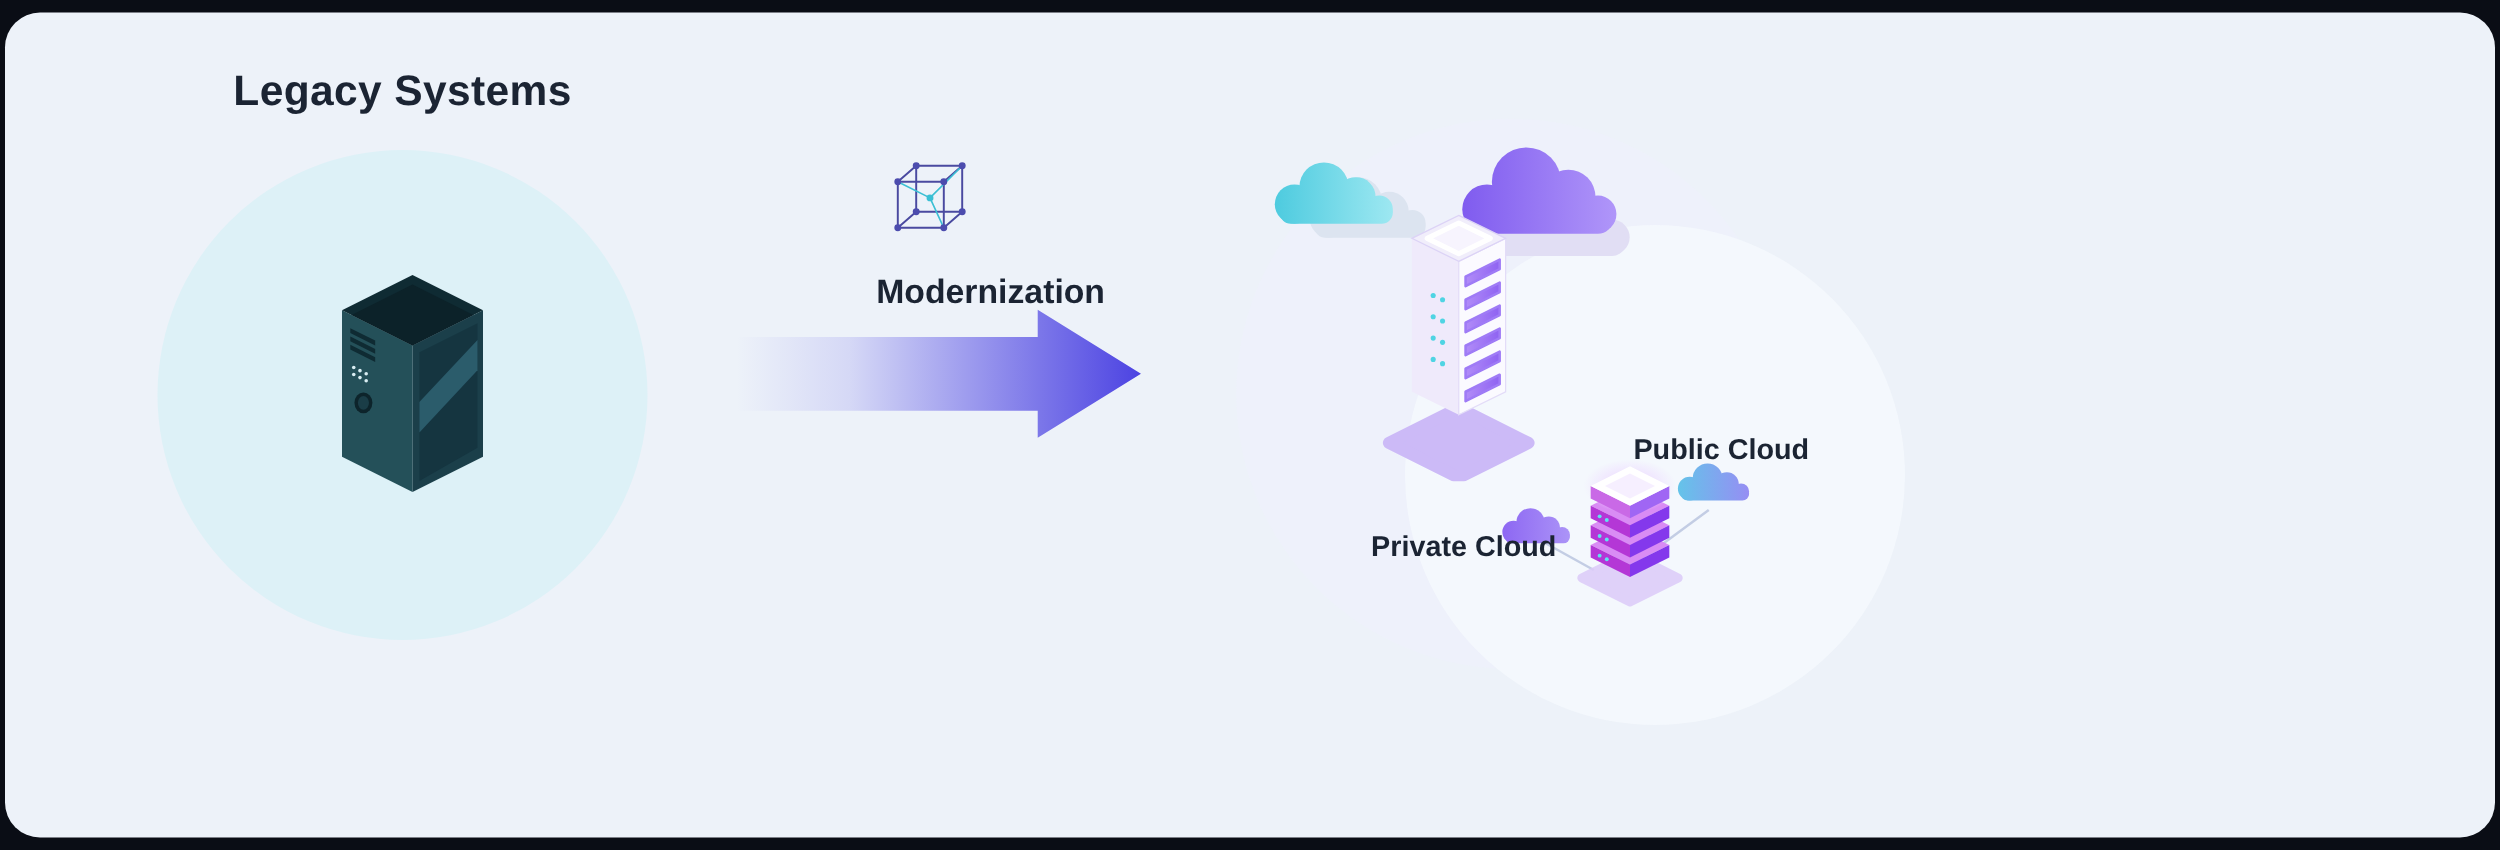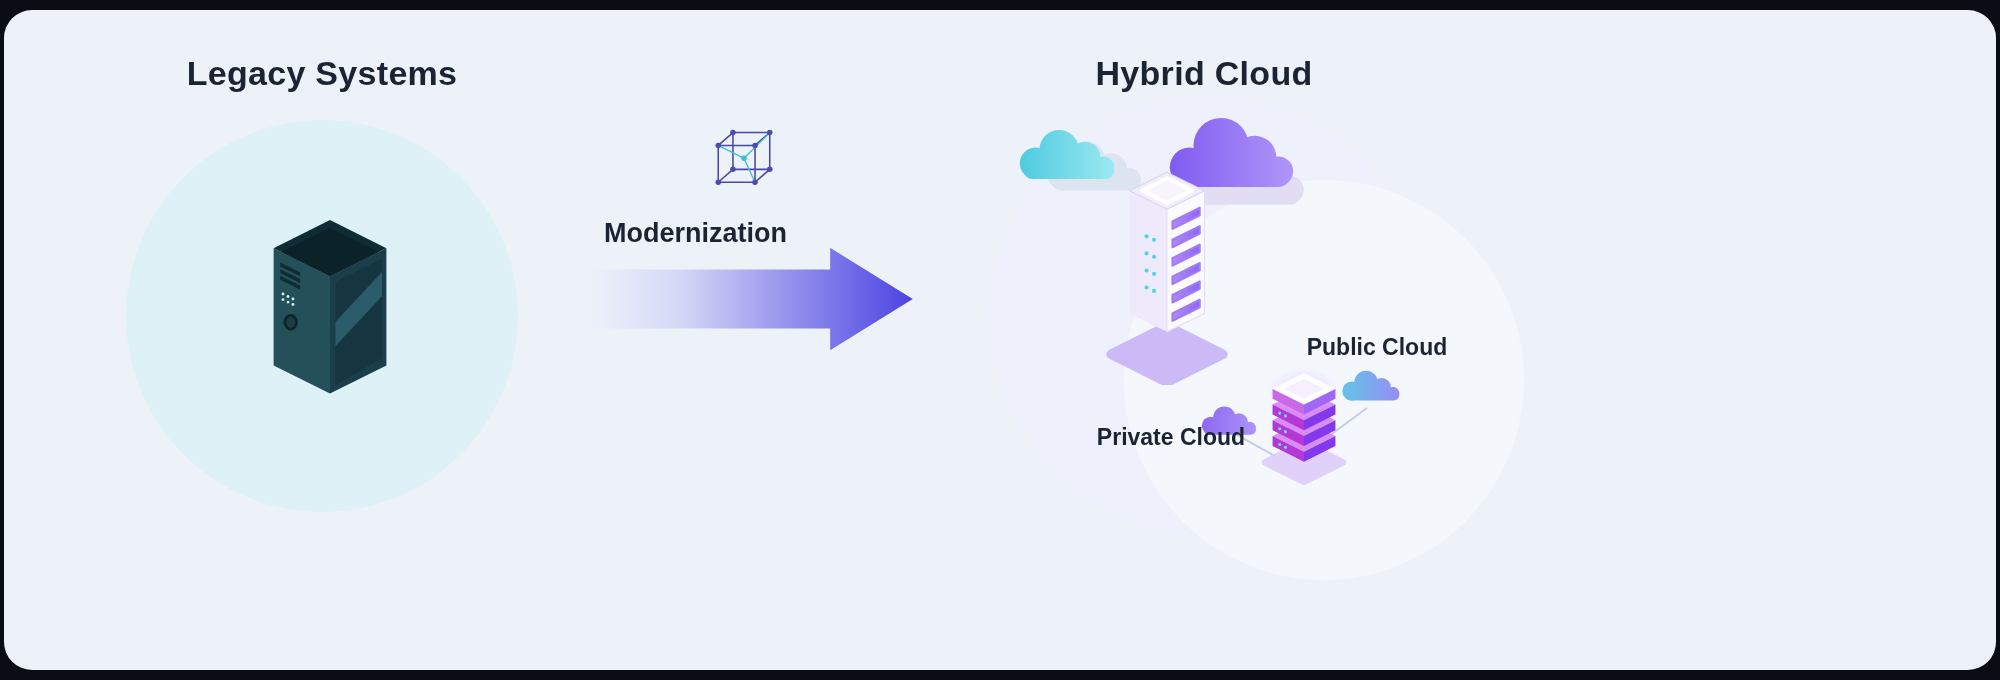--- a/index.html
+++ b/index.html
@@ -16,53 +16,52 @@
   }
   .title-left{left:118px;top:44px;width:400px;}
   .title-right{left:1000px;top:44px;width:400px;}
   .legacy-circle{
     position:absolute;left:122px;top:110px;width:392px;height:392px;border-radius:50%;
     background:var(--legacy-circle,#ddf1f7);
   }
   .legacy-server{position:absolute;left:243px;top:200px;width:166px;height:188px;}
   .cube-icon{position:absolute;left:694px;top:106px;width:92px;height:92px;}
   .modernization-label{
-    position:absolute;left:600px;top:208px;width:280px;text-align:left;
+    position:absolute;left:600px;top:208px;width:280px;text-align:right;
     font-weight:bold;font-size:27px;color:var(--heading-text,#1b2433);
   }
   .arrow{position:absolute;left:585px;top:230px;width:325px;height:118px;}
   .halo-1{position:absolute;left:985px;top:85px;width:440px;height:440px;border-radius:50%;background:var(--halo-circle,#eef1fb);}
   .halo-2{position:absolute;left:1120px;top:170px;width:400px;height:400px;border-radius:50%;background:#f6f9fe;opacity:.75;}
   .cloud-shadow-cyan{position:absolute;left:1034px;top:124px;width:116px;height:62px;}
   .cloud-cyan{position:absolute;left:1006px;top:112px;width:118px;height:63px;}
   .cloud-shadow-purple{position:absolute;left:1170px;top:120px;width:140px;height:86px;}
   .cloud-purple{position:absolute;left:1152px;top:98px;width:148px;height:91px;}
   .hybrid-tower{position:absolute;left:1088px;top:150px;width:150px;height:225px;}
   .cloud-small-purple{position:absolute;left:1192px;top:392px;width:68px;height:36px;}
   .cloud-small-cyan{position:absolute;left:1332px;top:356px;width:72px;height:38px;}
   .connectors{position:absolute;left:1205px;top:388px;width:190px;height:85px;}
   .mini-server{position:absolute;left:1250px;top:350px;width:100px;height:129px;}
   .cloud-label{
     position:absolute;width:150px;text-align:center;font-weight:bold;font-size:23px;
     color:var(--heading-text,#1b2433);
   }
-  .label-public{left:1298px;top:324px;}
+  .label-public{left:1298px;top:336px;}
   .label-private{left:1092px;top:414px;}
 </style>
 </head>
 <body>
 
 <div class="stage">
   <div class="panel">
 
     <div class="halo-1"></div>
     <div class="halo-2"></div>
 
     <div class="title title-left">Legacy Systems</div>
-    <div class="title title-right">Hybrid Cloud</div>
 
     <div class="legacy-circle"></div>
     <div class="legacy-server">
       <svg viewBox="0 0 300 340" width="100%" height="100%">
         <polygon points="48,69 150,120 150,332 48,281" fill="#245059"></polygon>
         <polygon points="150,120 252,69 252,281 150,332" fill="#1b3f4a"></polygon>
         <polygon points="160,130 244,88 244,268 160,316" fill="#153540"></polygon>
         <polygon points="244,112 244,156 160,246 160,202" fill="#2f6373" opacity="0.85"></polygon>
         <polygon points="150,18 252,69 150,120 48,69" fill="#0f2b33"></polygon>
         <polygon points="150,32 238,76 150,120 62,76" fill="#0c2229"></polygon>

